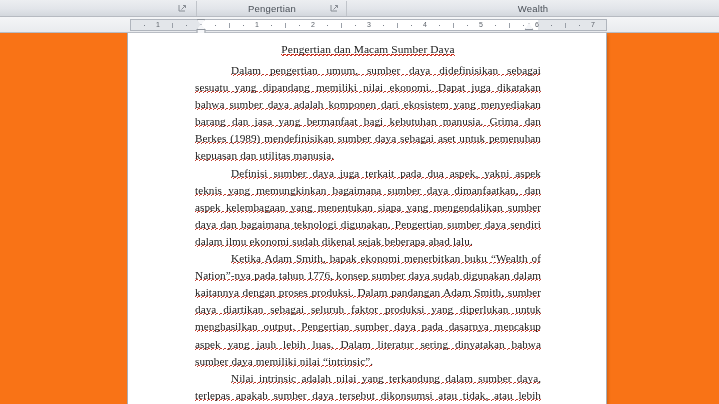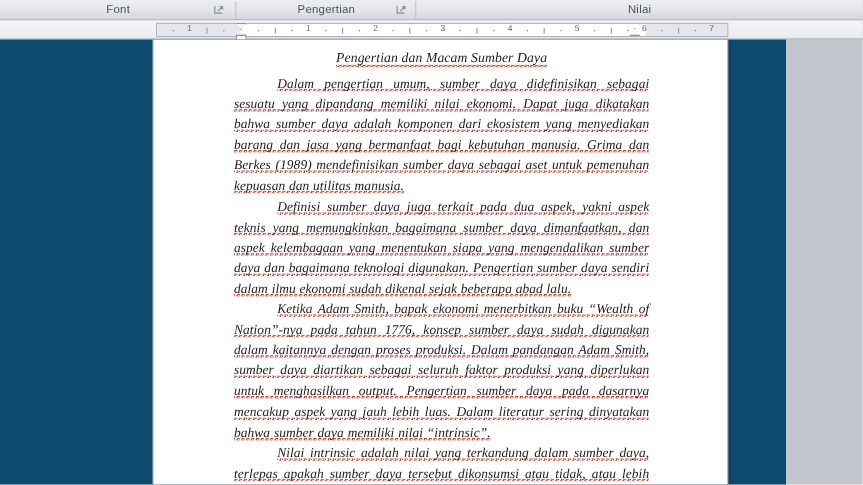--- a/index.html
+++ b/index.html
@@ -162,25 +162,24 @@
     position: absolute;
     left: 115px; top: 18px;
     width: 14px; height: 14px;
     background: #eceef1;
   }
 
   
   .canvas {
     position: absolute;
     left: 0; top: 33px;
-    width: 655px;
+    width: 719px;
     height: 371px;
-    background: #0c4a6e;
+    background: #f97316;
     overflow: hidden;
-    font-style: italic;
   }
   .page {
     position: absolute;
     left: 128px;
     top: 0px;
     width: 478px;
     height: 371px;
     background: #ffffff;
     box-shadow: 0 0 0 1px #a9adb4, 2px 2px 3px rgba(0,0,0,.18);
     box-sizing: border-box;
@@ -240,44 +239,41 @@
     display: inline;
   }
 </style>
 </head>
 <body>
 
 <div id="app">
 
   <div class="ribbon-strip">
 
-    <div class="rib-group" style="left:0px; width:197px;">
-      <span class="glabel">Font</span>
-    </div>
     <div class="launcher" style="left:178px;">
       <svg width="9" height="9" viewBox="0 0 9 9">
         <path d="M1 1 L1 7 L7 7" fill="none" stroke="#6b7078" stroke-width="1"></path>
         <path d="M7.5 1.5 L3.5 5.5 M7.5 1.5 L5 1.5 M7.5 1.5 L7.5 4" fill="none" stroke="#6b7078" stroke-width="1"></path>
       </svg>
     </div>
     <div class="rib-sep" style="left:196px;"></div>
 
     <div class="rib-group" style="left:197px; width:150px;">
       <span class="glabel">Pengertian</span>
     </div>
     <div class="launcher" style="left:330px;">
       <svg width="9" height="9" viewBox="0 0 9 9">
         <path d="M1 1 L1 7 L7 7" fill="none" stroke="#6b7078" stroke-width="1"></path>
         <path d="M7.5 1.5 L3.5 5.5 M7.5 1.5 L5 1.5 M7.5 1.5 L7.5 4" fill="none" stroke="#6b7078" stroke-width="1"></path>
       </svg>
     </div>
     <div class="rib-sep" style="left:346px;"></div>
 
     <div class="rib-group" style="left:347px; width:372px;">
-      <span class="glabel">Nilai</span>
+      <span class="glabel">Wealth</span>
     </div>
   </div>
 
   <div class="ruler-band">
 
     <div class="tabstop-box"></div>
 
     <div class="ruler">
 
       <div class="margin-zone" style="left:0px; width:70px;"></div>

